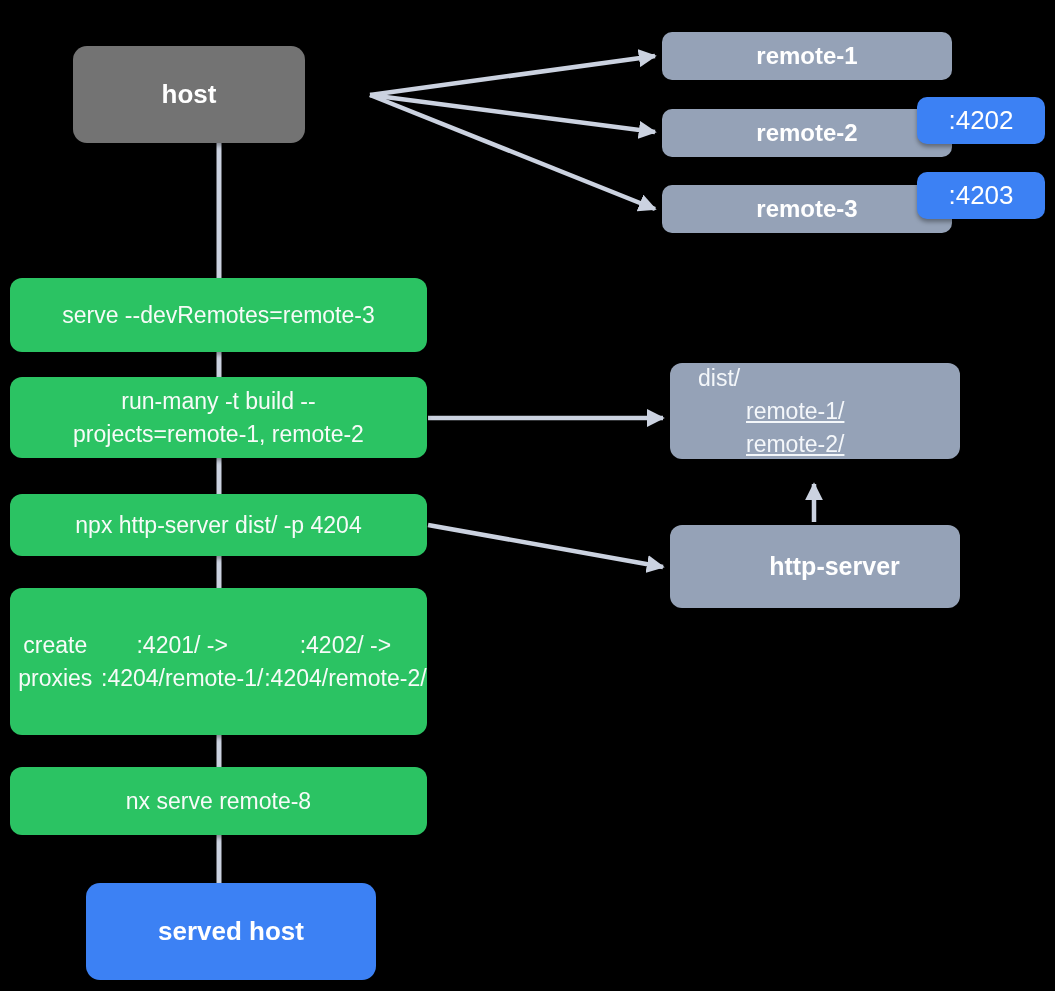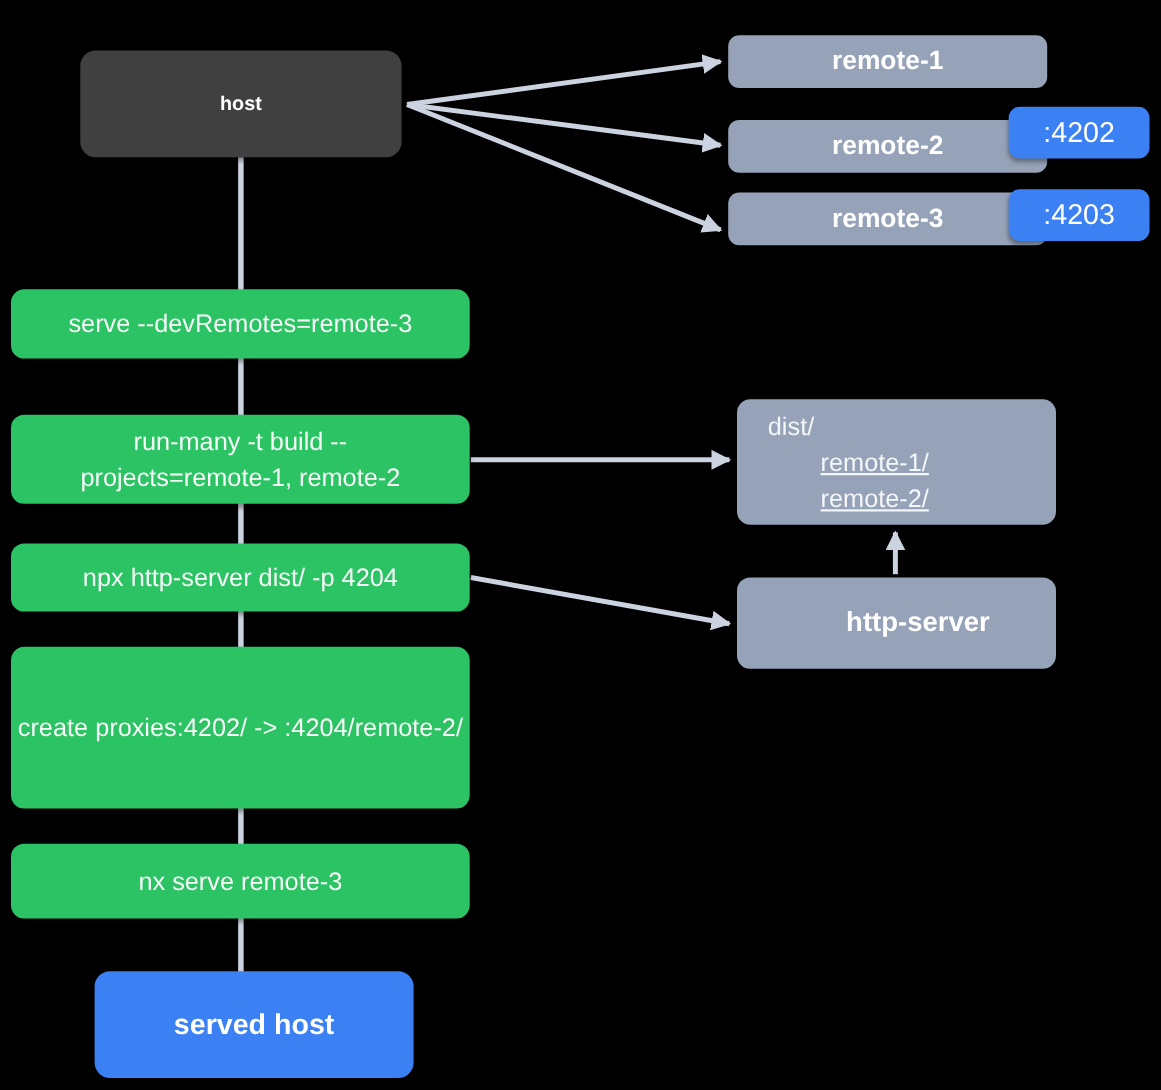--- a/index.html
+++ b/index.html
@@ -34,64 +34,64 @@
     color: #FFFFFF;
     display: flex;
     align-items: center;
     justify-content: center;
     text-align: center;
     box-shadow: 0 3px 4px rgba(0,0,0,0.35);
     box-sizing: border-box;
   }
   
   .node-host {
-    left: 73px; top: 46px; width: 292px; height: 97px;
-    background: #404040;
+    left: 73px; top: 46px; width: 232px; height: 97px;
+    background: #737373;
     border-radius: 14px;
-    font-size: 18px; font-weight: 700;
+    font-size: 26px; font-weight: 700;
   }
   
   .remote {
     left: 662px; width: 290px; height: 48px;
     background: #95A2B7;
     border-radius: 10px;
     font-size: 24px; font-weight: 700;
   }
   .remote-1 { top: 32px; }
   .remote-2 { top: 109px; }
-  .remote-3 { top: 175px; }
+  .remote-3 { top: 185px; }
   
   .badge {
     left: 917px; width: 128px; height: 47px;
     background: #3C81F4;
     border-radius: 10px;
     font-size: 26px; font-weight: 500;
     z-index: 3;
   }
   .badge-1 { top: 10px; }
   .badge-2 { top: 97px; }
   .badge-3 { top: 172px; }
   
   .step {
     left: 10px; width: 417px;
     background: #2BC363;
     border-radius: 12px;
     font-size: 23px; font-weight: 400;
     color: #F7FBF8;
     line-height: 33px;
   }
-  .step-serve     { top: 263px; height: 63px; }
+  .step-serve     { top: 278px; height: 74px; }
   .step-run-many  { top: 377px; height: 81px; flex-direction: column; text-align: center; }
   .step-http      { top: 494px; height: 62px; }
   .step-proxies   { top: 588px; height: 147px; }
   .step-nx-serve  { top: 767px; height: 68px; }
   .proxy-gap { height: 33px; }
   
   .node-dist {
-    left: 670px; top: 363px; width: 290px; height: 114px;
+    left: 670px; top: 363px; width: 290px; height: 96px;
     background: #95A2B7;
     border-radius: 12px;
     font-size: 23px; font-weight: 400;
     color: #F4F7FA;
     line-height: 33px;
     flex-direction: column;
     align-items: flex-start;
     text-align: left;
     padding: 6px 0 6px 28px;
     justify-content: center;
@@ -167,25 +167,26 @@
     <span>projects=remote-1, remote-2</span>
   </div>
 
   <div class="node step step-http">
     <span>npx http-server dist/ -p 4204</span>
   </div>
 
   <div class="node step step-proxies">
     <span>create proxies</span>
     <span class="proxy-gap"></span>
+    <span>:4201/ -&gt; :4204/remote-1/</span>
     <span>:4202/ -&gt; :4204/remote-2/</span>
   </div>
 
   <div class="node step step-nx-serve">
-    <span>nx serve remote-3</span>
+    <span>nx serve remote-8</span>
   </div>
 
   <div class="node node-dist">
     <span>dist/</span>
     <span class="indent">remote-1/</span>
     <span class="indent">remote-2/</span>
   </div>
 
   <div class="node node-http-server">
     <span>http-server</span>

